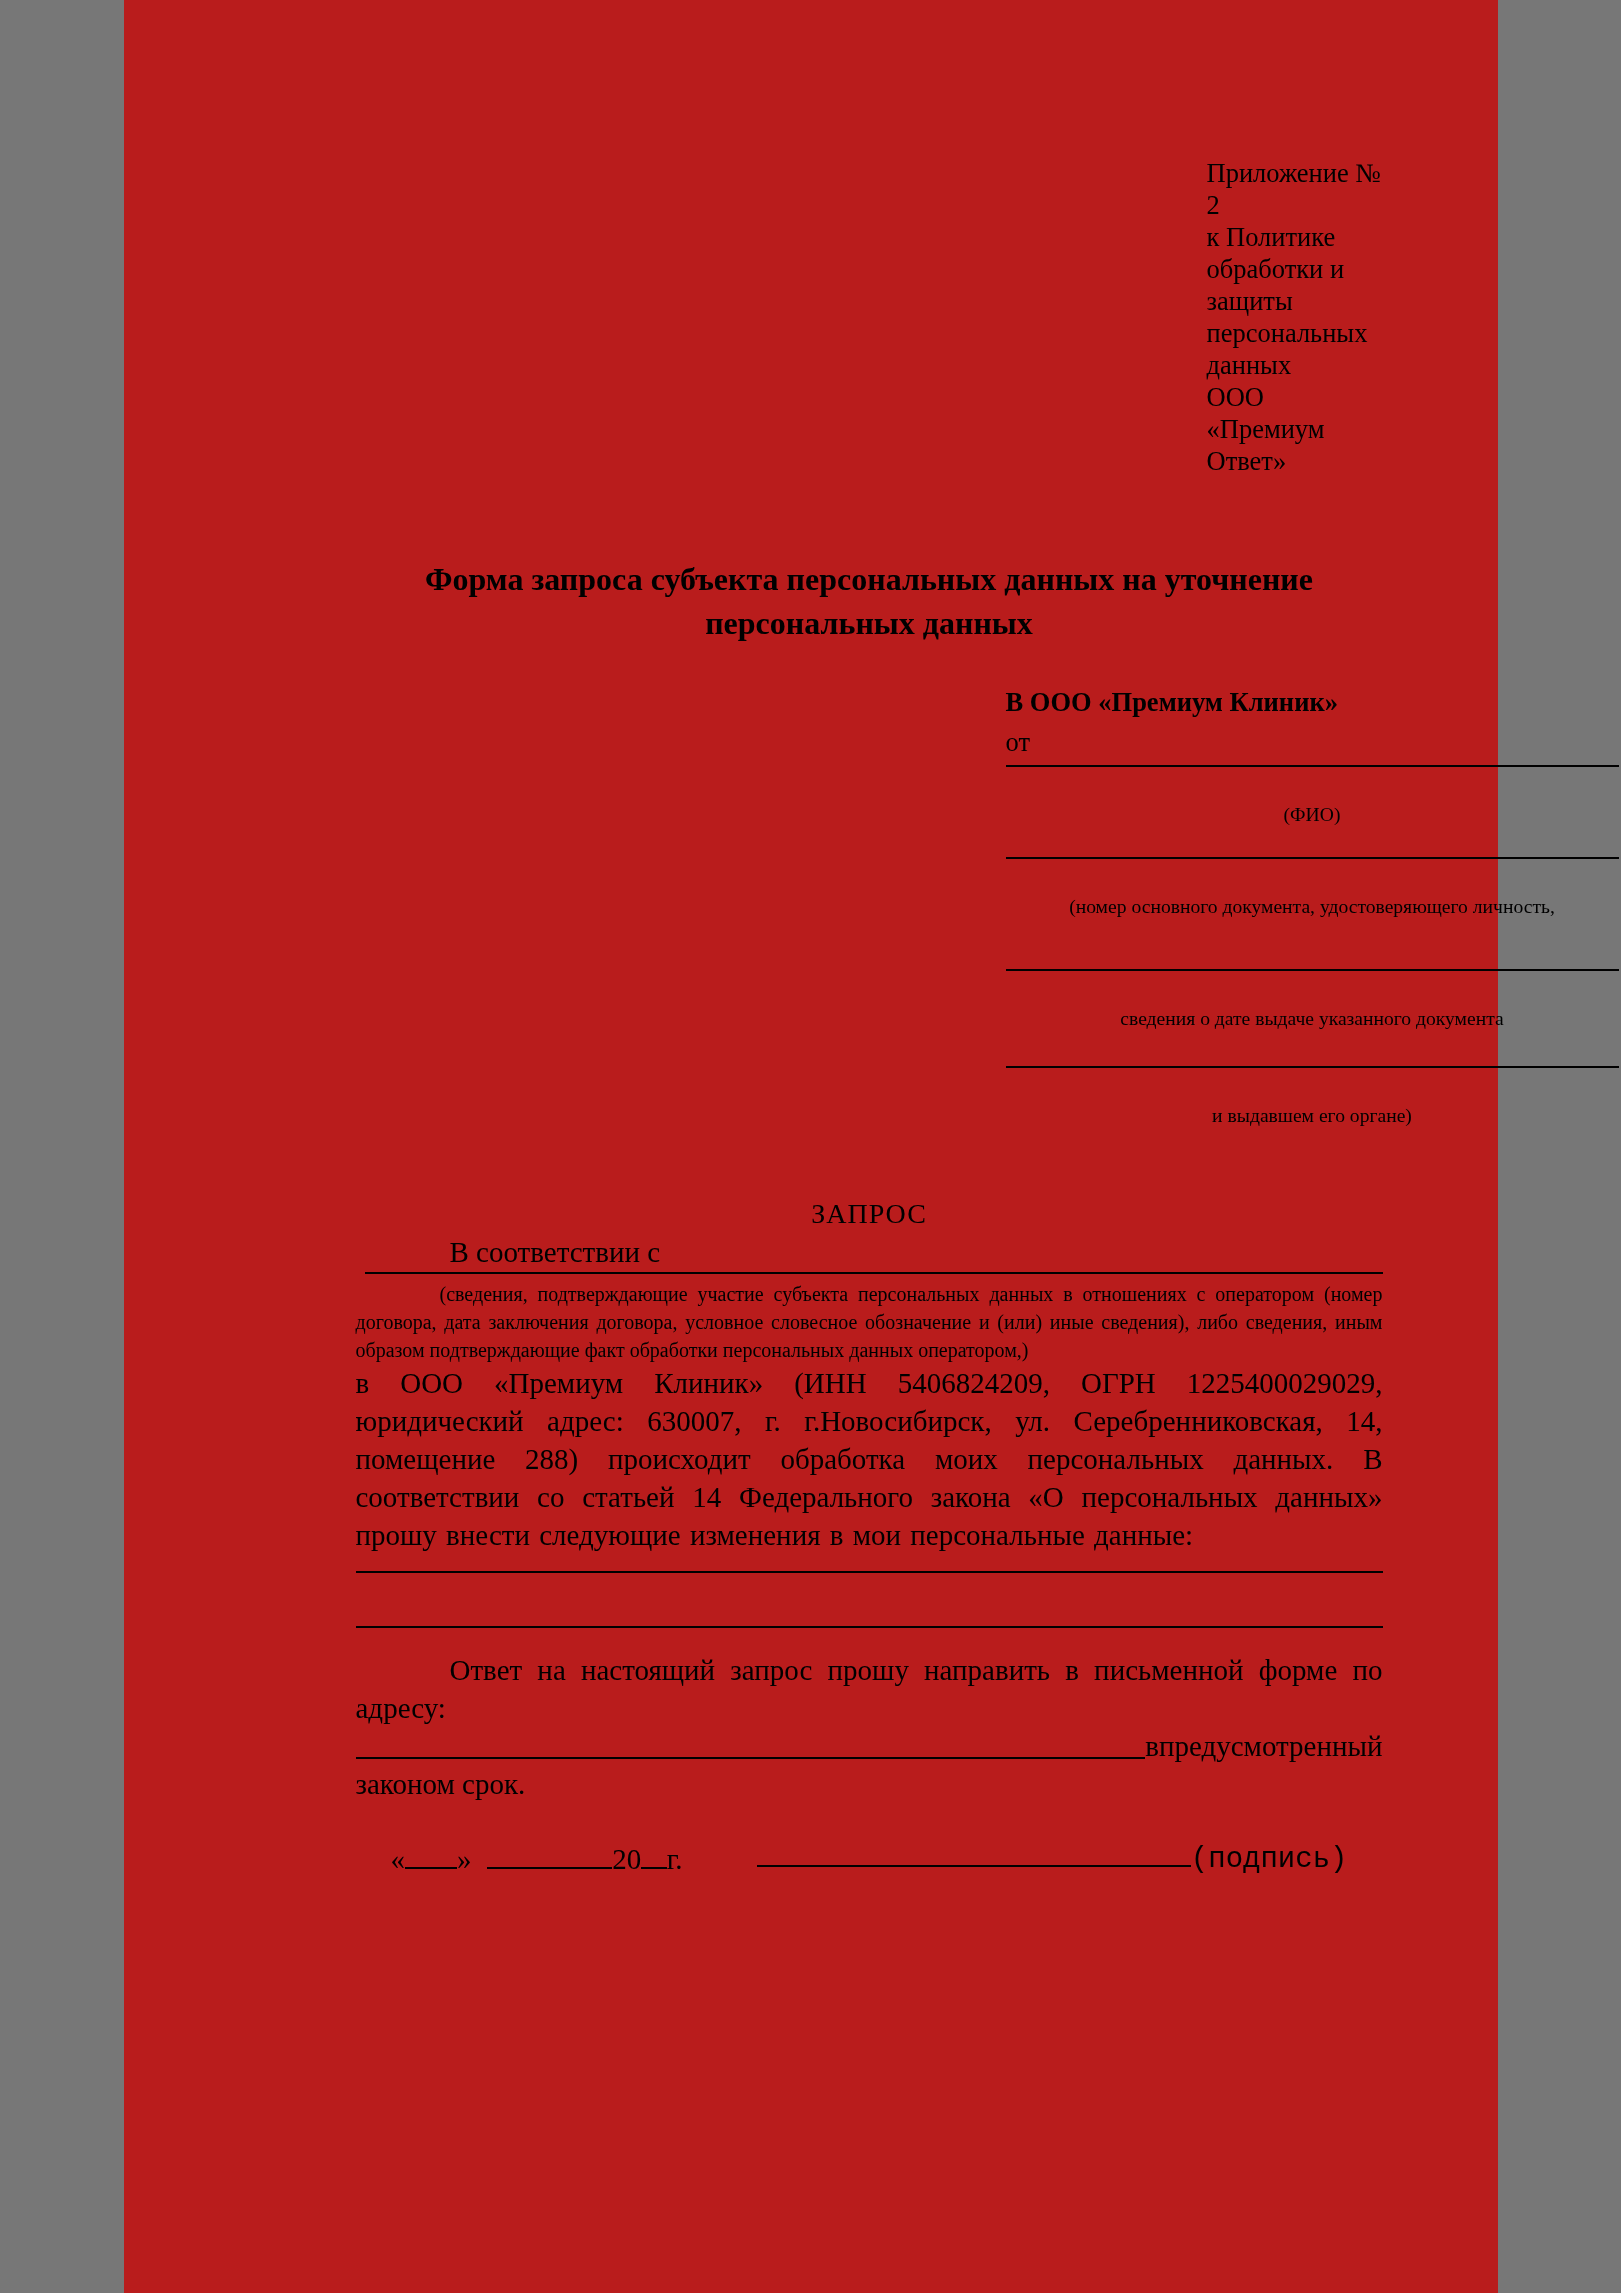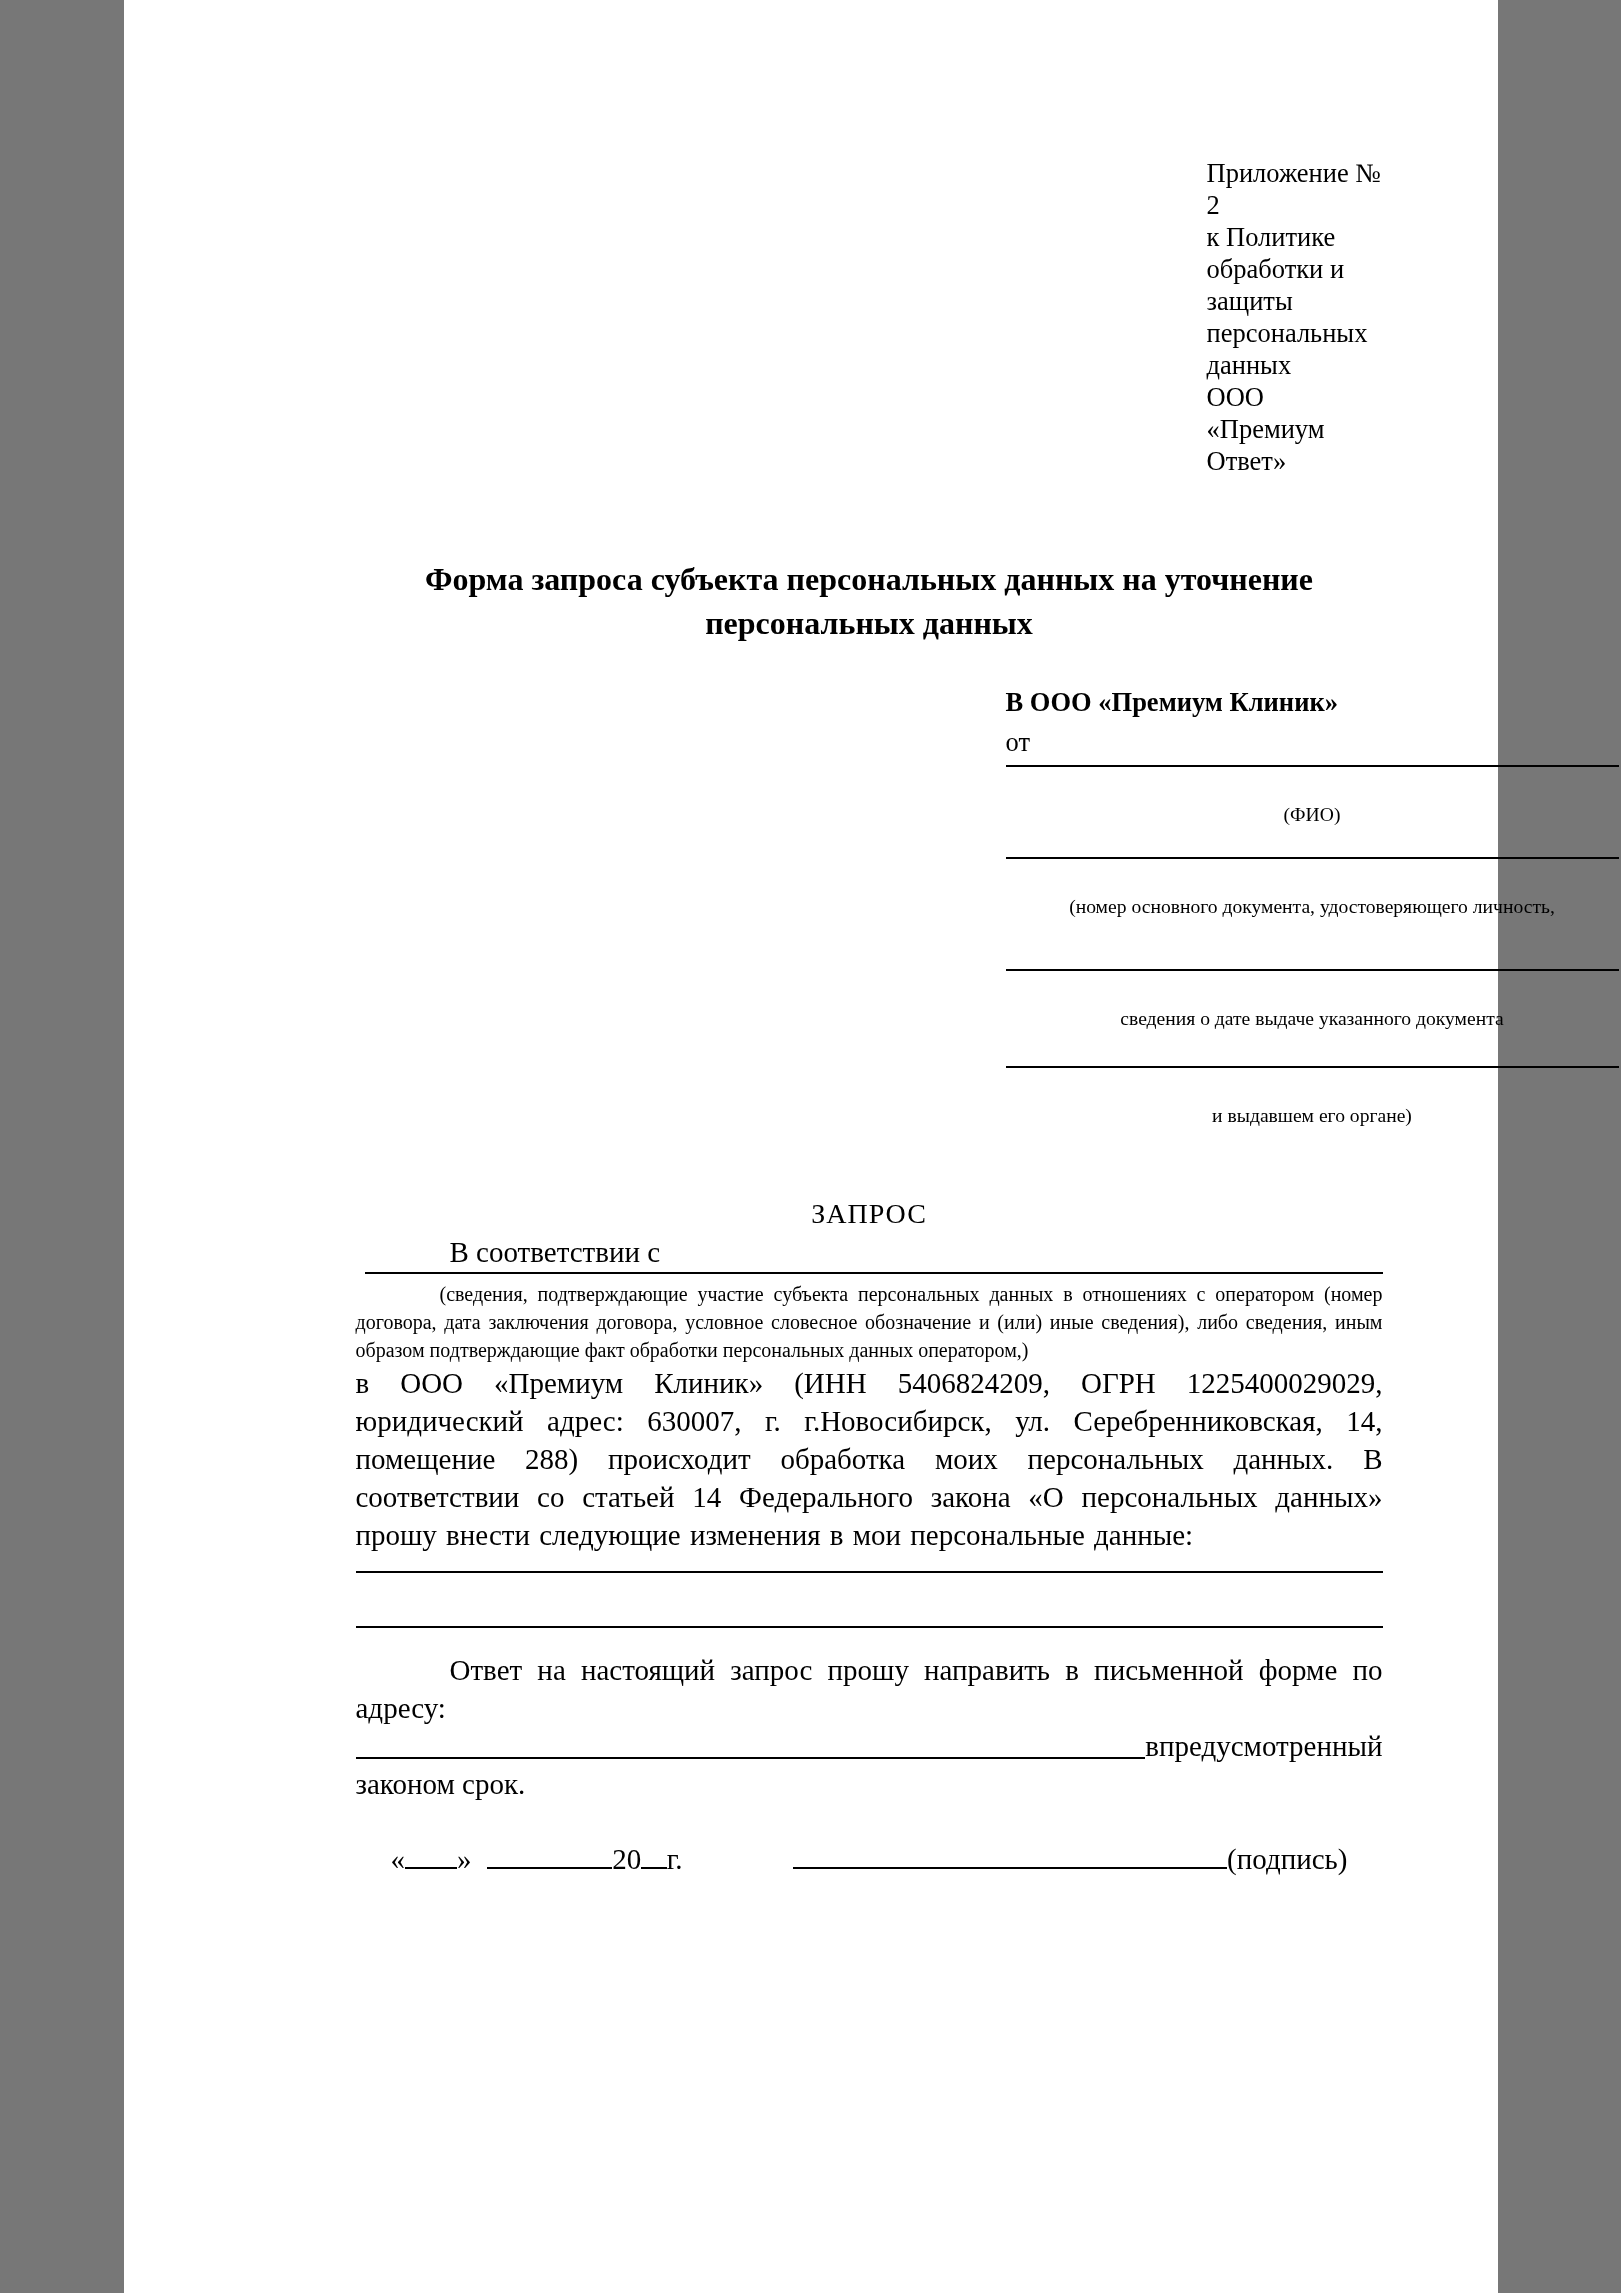--- a/index.html
+++ b/index.html
@@ -1,20 +1,20 @@
 <!DOCTYPE html>
 <html lang="ru"><head>
 <meta charset="utf-8">
 <style>
   html, body { margin: 0; padding: 0; background: #777; }
   * { box-sizing: border-box; }
   .page {
     width: 1374px;
     height: 2294px;
-    background: #ffffff;
+    background: #b91c1c;
     color: #000000;
     font-family: "Liberation Serif", "DejaVu Serif", serif;
     padding: 157px 115px 0 232px;
     position: relative;
     margin: 0 auto;
   }
   
   .annex { margin-left: 851px; font-size: 26.5px; line-height: 32px; }
   
   .title {
@@ -55,21 +55,21 @@
   .answer-row2 .fill-line2 { width: 970px; border-bottom: 2.9px solid #000; margin-bottom: 5.9px; }
   .answer-row2 .w1 { margin-left: auto; }
   .answer-row2 .w2 { margin-left: auto; }
   .answer-row3 { font-size: 29px; line-height: 38px; }
   
   .sign-row { margin-top: 37px; display: flex; justify-content: space-between; font-size: 29px; line-height: 39px; margin-left: 35px; }
   .u { display: inline-block; border-bottom: 2.9px solid #000; height: 25.5px; }
   .u-day  { width: 52px; }
   .u-month{ width: 125px; margin-left: 15.7px; }
   .u-year { width: 25.5px; }
-  .sign-right { white-space: nowrap; margin-right: 35px; }
+  .sign-right { white-space: nowrap; margin-right: 35px; font-family: Liberation Mono, monospace; }
   .u-sign { width: 434px; }
 </style>
 </head>
 <body>
 
 <div class="page">
 
   <div class="annex">
     <div>Приложение № 2</div>
     <div>к Политике обработки и защиты</div>

